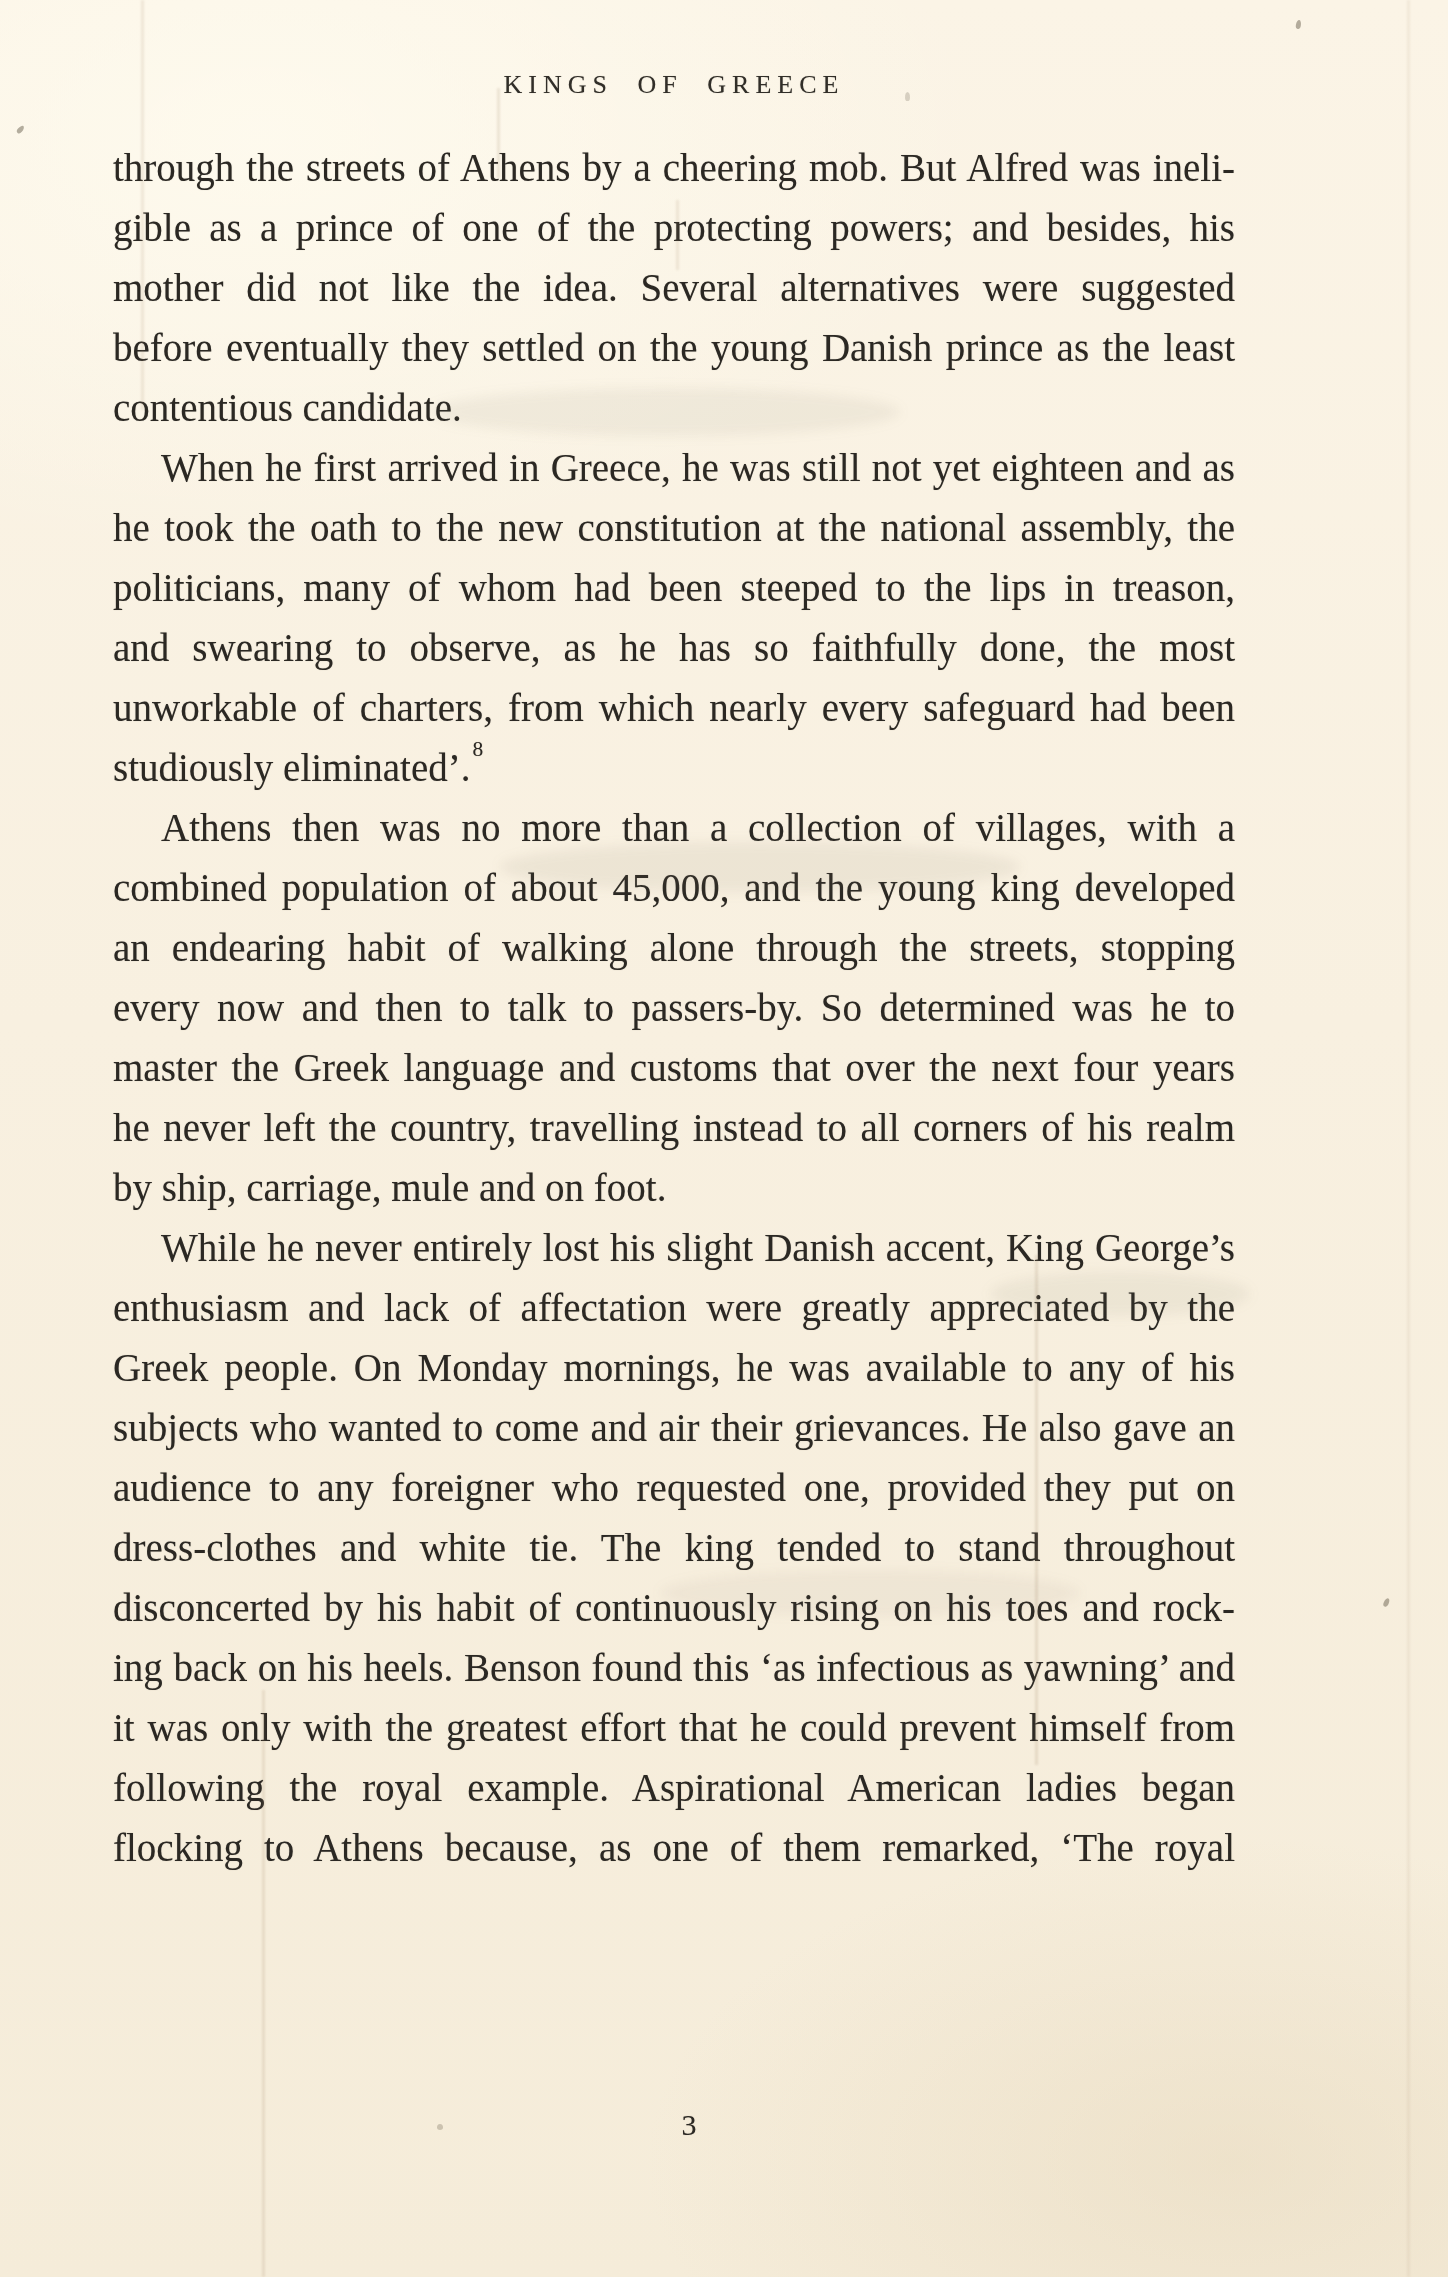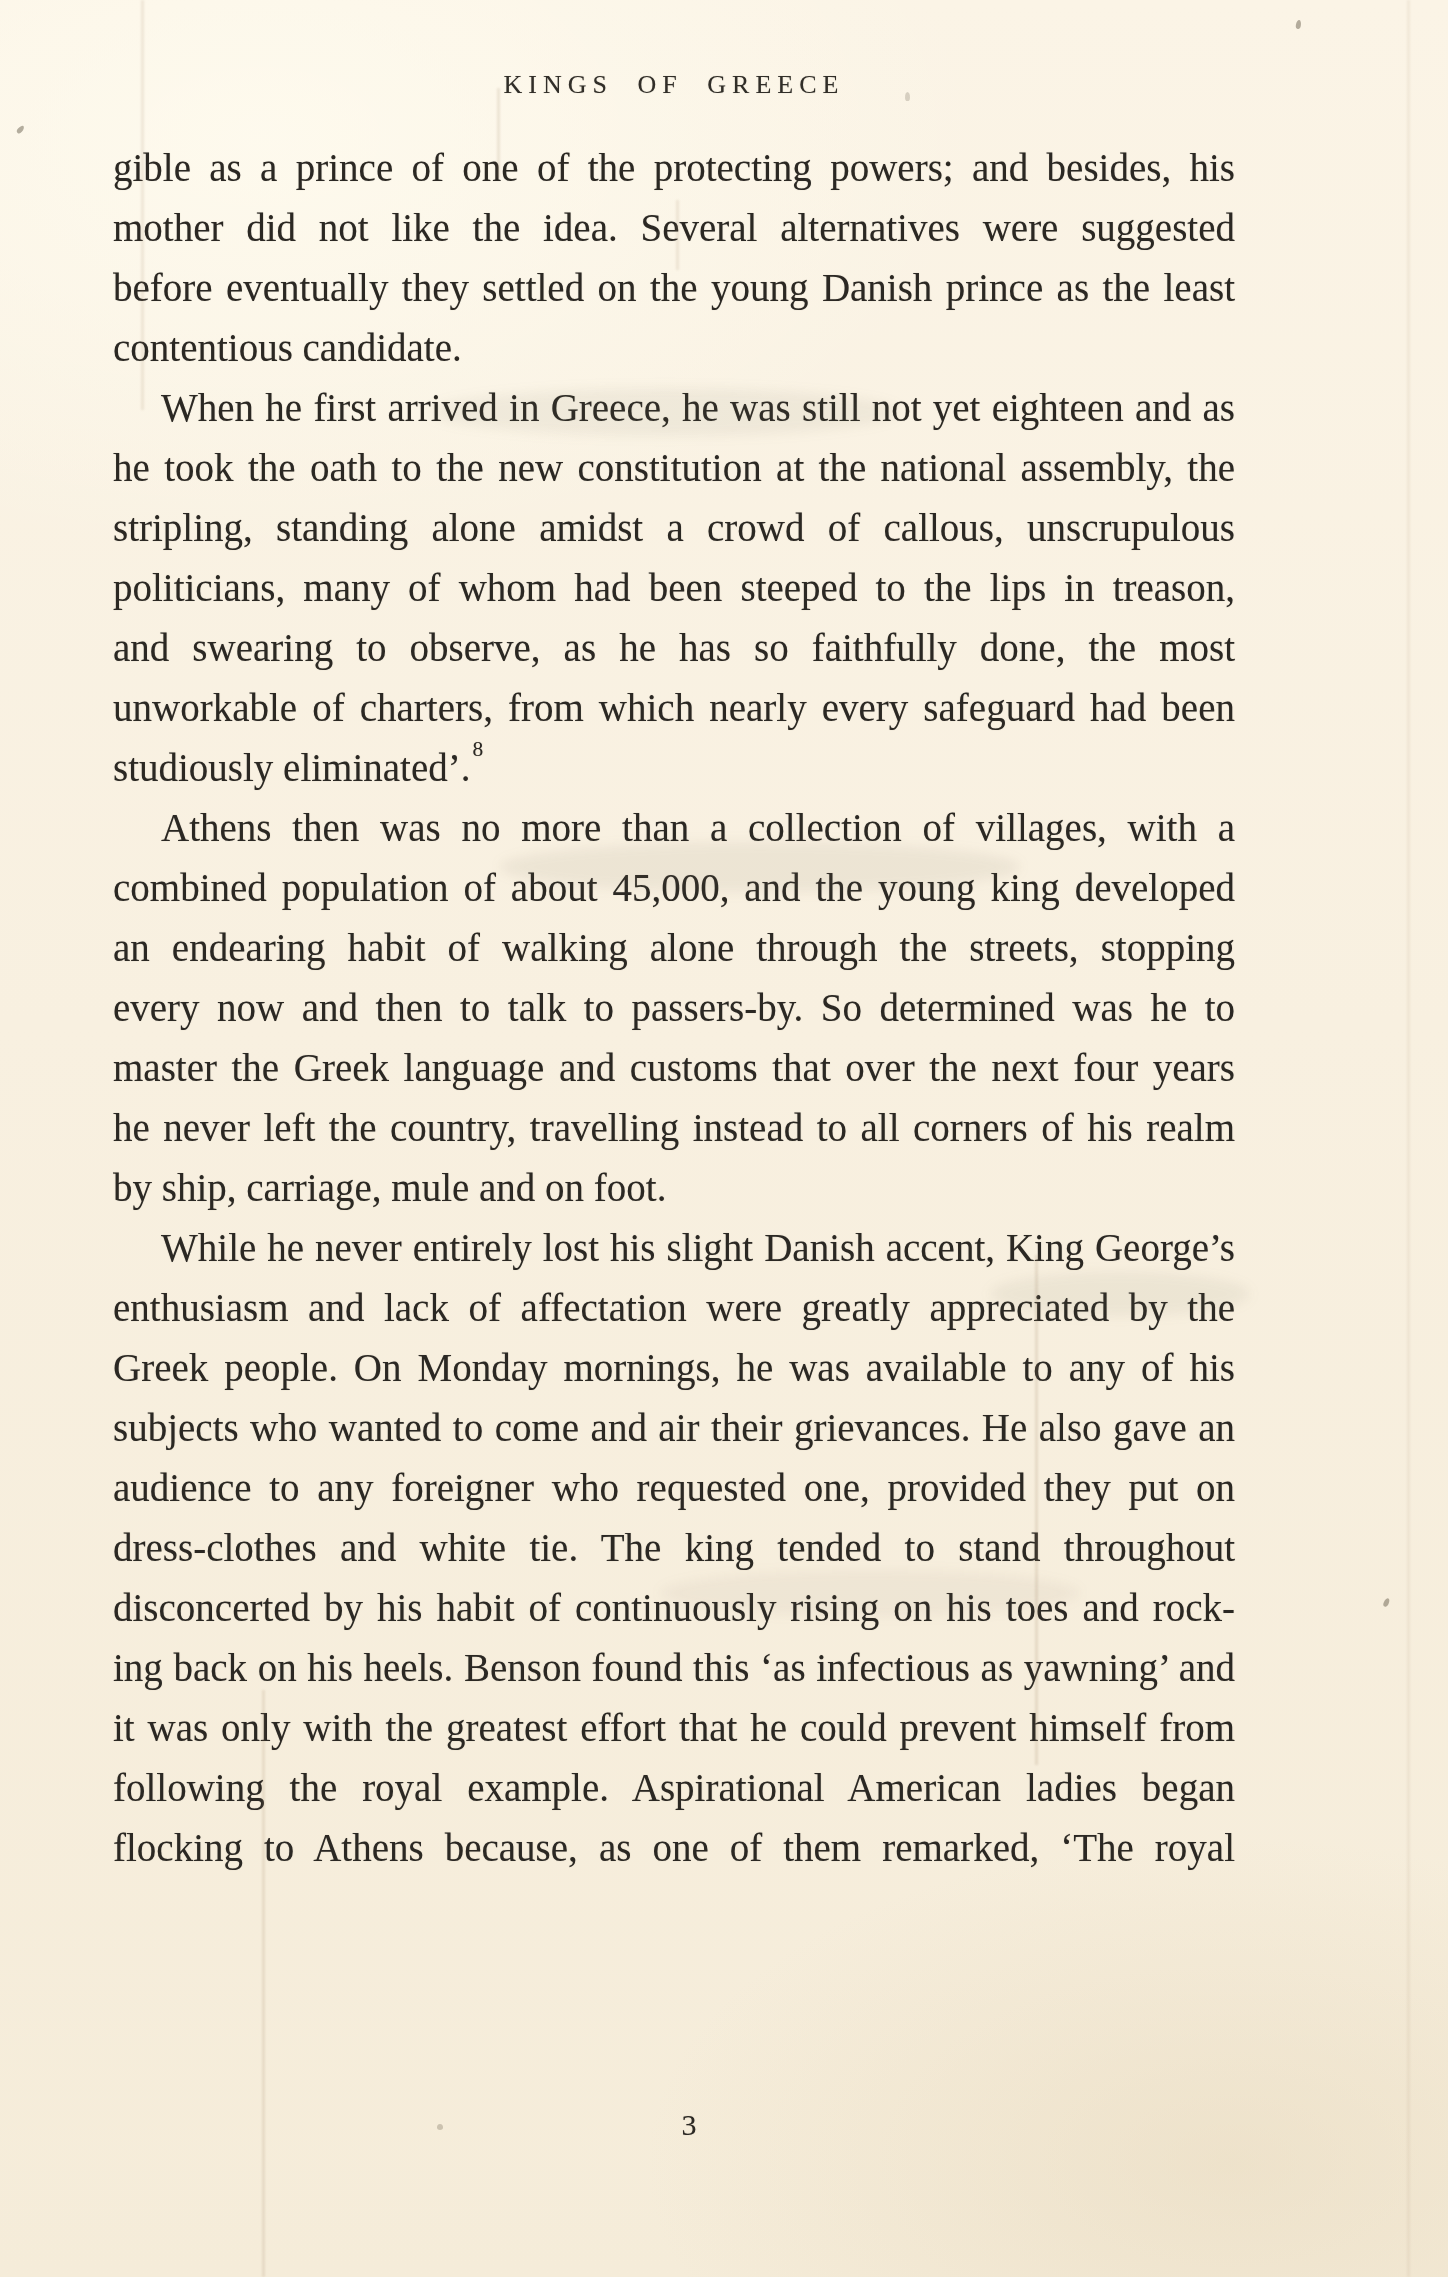--- a/index.html
+++ b/index.html
@@ -93,30 +93,30 @@
 </head>
 <body>
 
 <div class="page">
 
   <div class="running-header">KINGS OF GREECE</div>
 
   <main class="text-block">
 
     <div>
+      <div class="line">through the streets of Athens by a cheering mob. But Alfred was ineli-</div>
       <div class="line">gible as a prince of one of the protecting powers; and besides, his</div>
       <div class="line">mother did not like the idea. Several alternatives were suggested</div>
       <div class="line">before eventually they settled on the young Danish prince as the least</div>
       <div class="line para-end">contentious candidate.</div>
     </div>
 
     <div>
       <div class="line indent">When he first arrived in Greece, he was still not yet eighteen and as</div>
       <div class="line">he took the oath to the new constitution at the national assembly, the</div>
-      <div class="line">stripling, standing alone amidst a crowd of callous, unscrupulous</div>
       <div class="line">politicians, many of whom had been steeped to the lips in treason,</div>
       <div class="line">and swearing to observe, as he has so faithfully done, the most</div>
       <div class="line">unworkable of charters, from which nearly every safeguard had been</div>
       <div class="line para-end">
         <span>studiously eliminated’.</span><sup class="footnote-ref">8</sup>
       </div>
     </div>
 
     <div>
       <div class="line indent">Athens then was no more than a collection of villages, with a</div>

